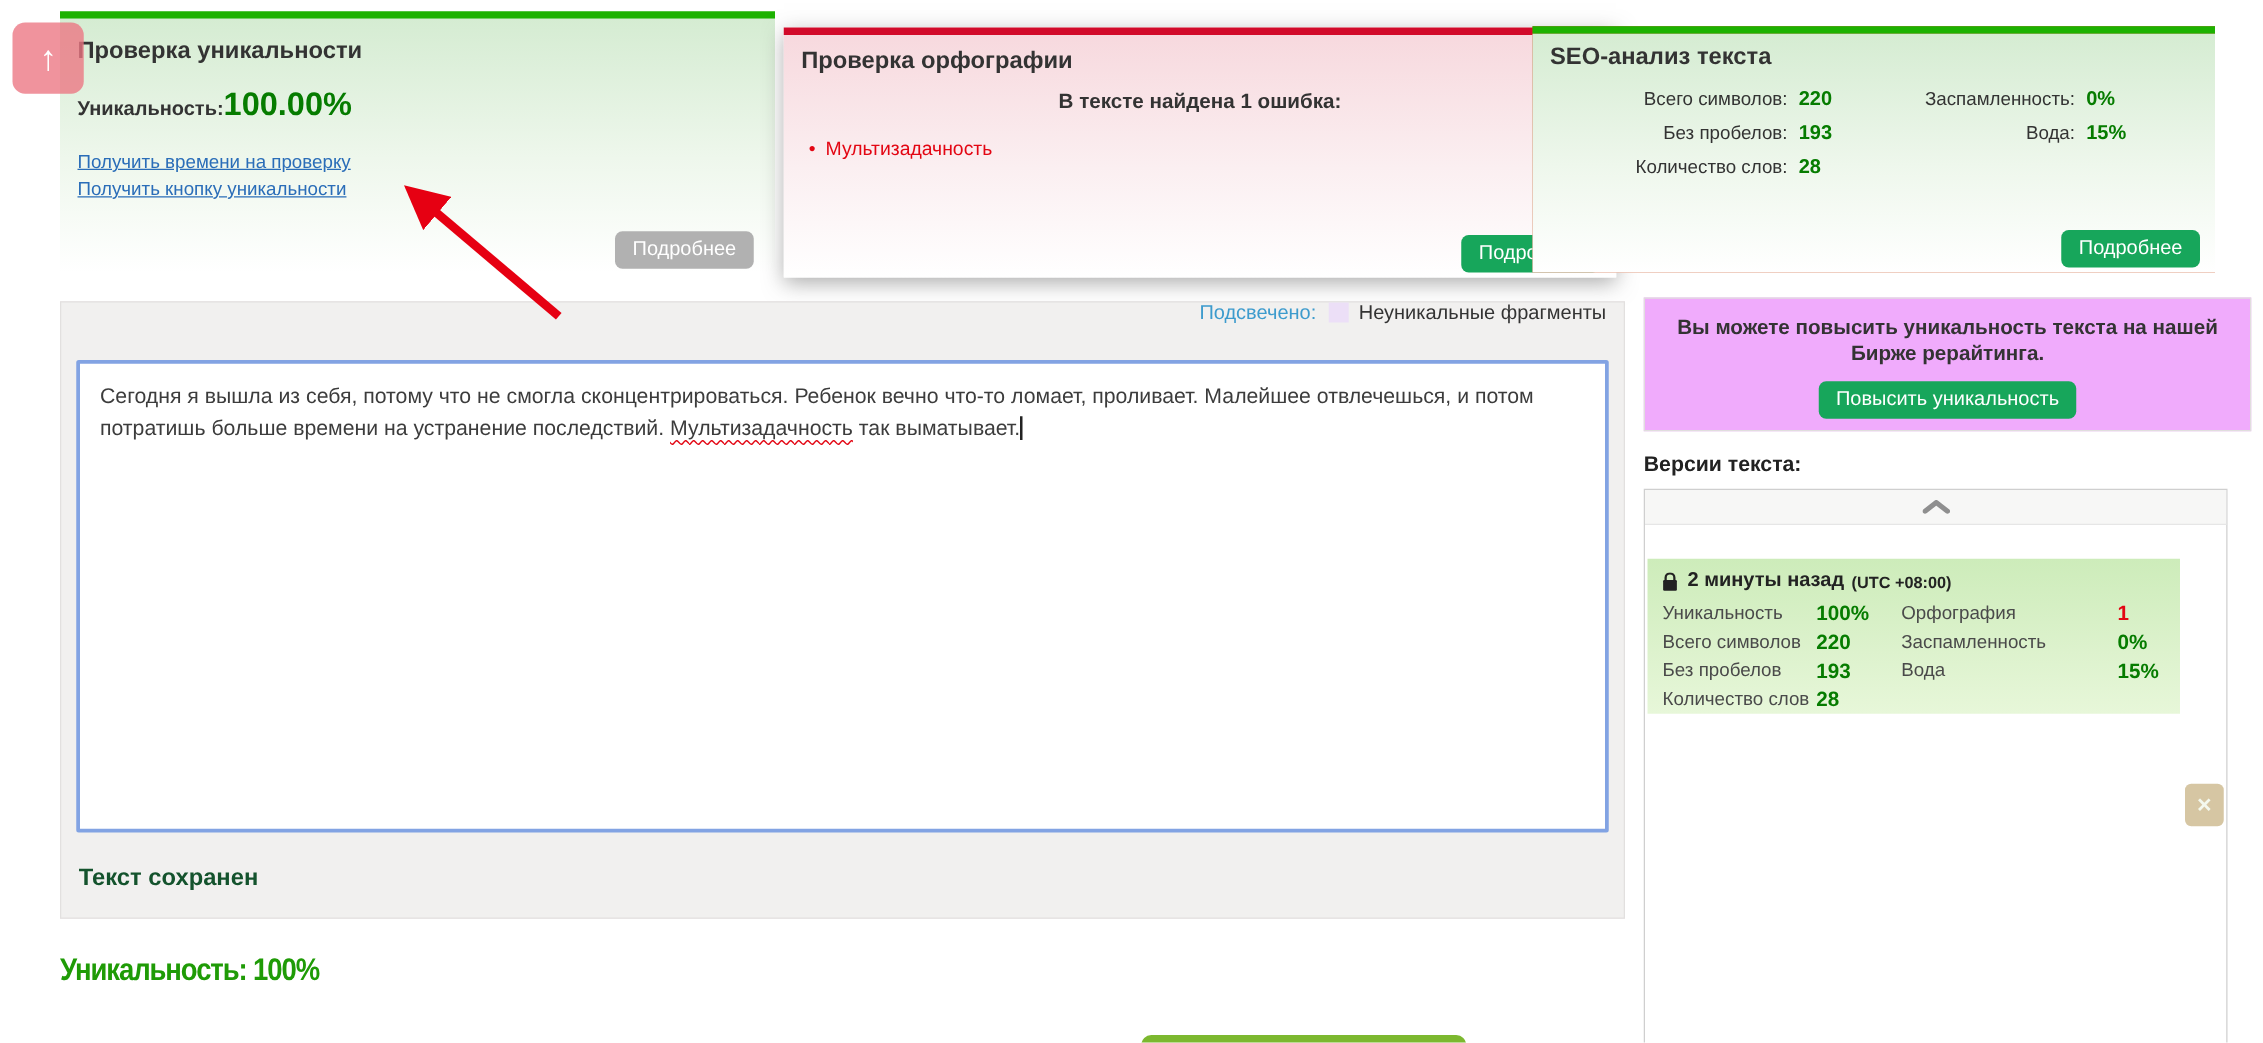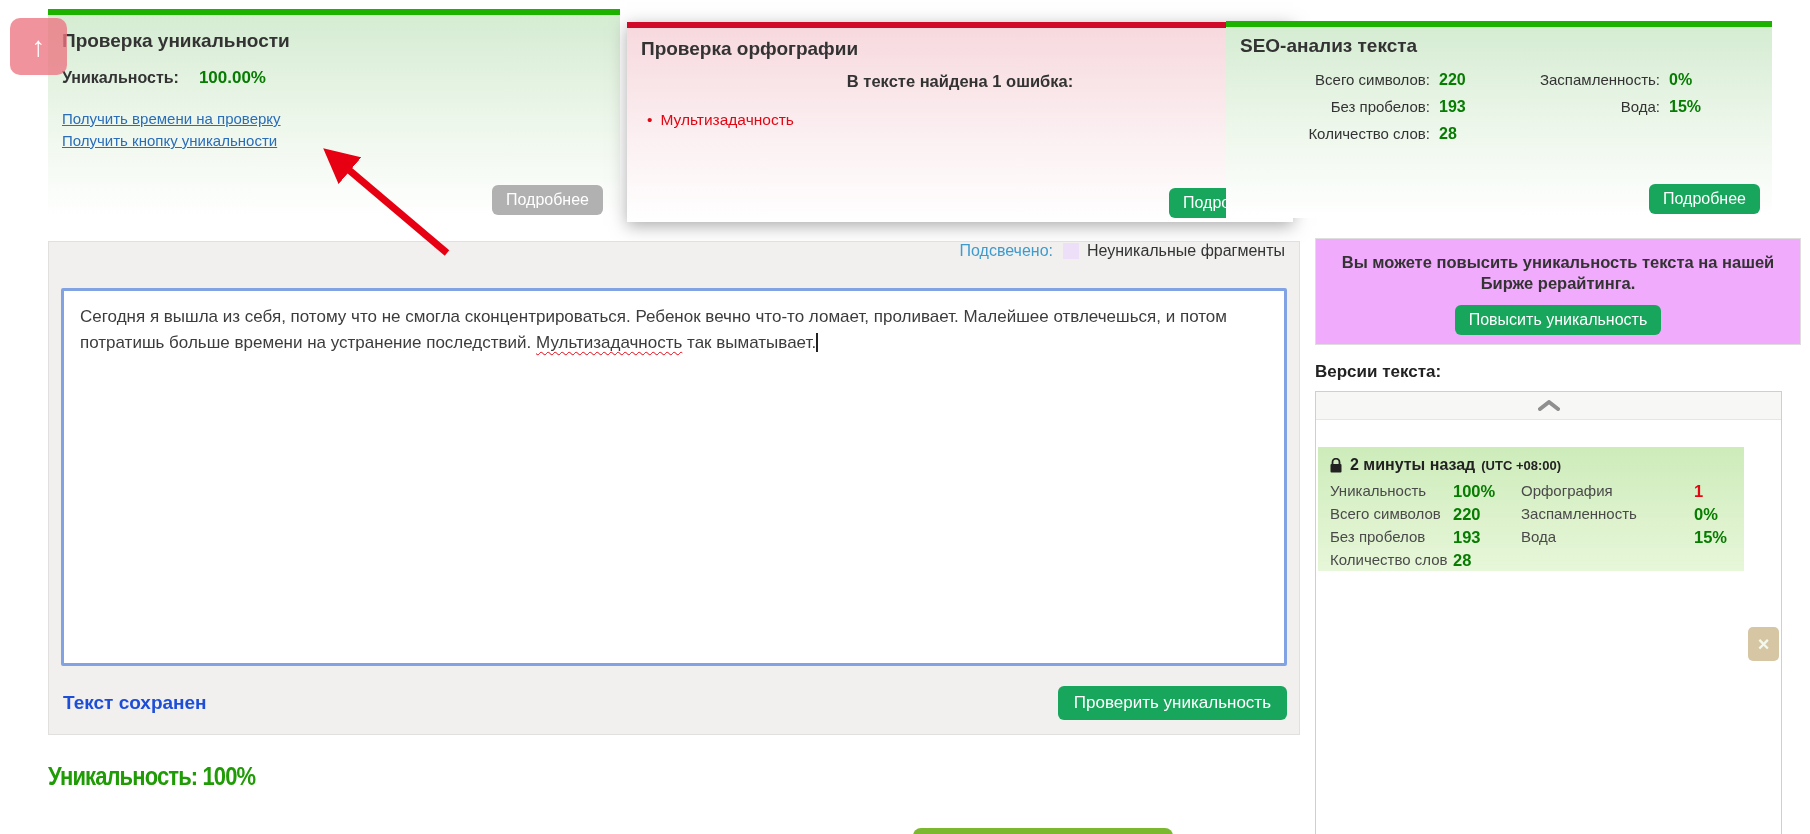--- a/index.html
+++ b/index.html
@@ -15,21 +15,21 @@
   .bar-green { background:#1db200; }
   .bar-red { background:#d20a2a; }
   .panel-body { position:relative; height:calc(100% - 6px); }
   .body-green { background:linear-gradient(to bottom,#d5ecd2 0%,#eef7ec 55%,#ffffff 100%); }
   .body-pink  { background:linear-gradient(to bottom,#f7d9de 0%,#fbeff1 55%,#ffffff 100%); }
   .panel-title { font-size:19px; font-weight:bold; color:#333; padding:0 14px; }
 
   #panel-uniqueness { left:48px; top:9px; width:572px; height:209px; background:#fff; }
   #panel-uniqueness .panel-title { padding-top:15px; }
   .metric-row { padding:16px 14px 0; font-size:16px; font-weight:bold; color:#333; }
-  .metric-value { color:#067c00; font-size:17px; font-weight:bold; margin-left:20px; }
+  .metric-value { color:#067c00; font-size:26px; font-weight:bold; margin-left:0; }
   .link-list { padding:20px 14px 0; font-size:15px; line-height:22px; }
   .link-list a { color:#2a6db8; text-decoration:underline; cursor:pointer; display:inline-block; }
 
   #panel-spelling { left:627px; top:22px; width:666px; height:200px;
                     box-shadow:0 4px 16px rgba(90,90,90,0.5); background:#fff; }
   #panel-spelling .panel-title { padding-top:10px; }
   .spell-summary { margin-top:12px; text-align:center; font-size:16.5px; font-weight:bold; color:#333; }
   .spell-errors { margin-top:20px; padding-left:20px; font-size:15.5px; color:#e30613; }
   .spell-errors .bullet { margin-right:8px; }
 
@@ -68,21 +68,21 @@
                 background:#f1f0ef; border:1px solid #e2e0df; }
   .highlight-row { position:absolute; top:0; right:14px; font-size:16px; color:#333; }
   .highlight-label { color:#3d9bcd; }
   .highlight-swatch { display:inline-block; width:16px; height:16px; background:#ecdff7;
                       vertical-align:-3px; margin:0 8px 0 10px; }
   #text-editor { position:absolute; left:12px; right:12px; top:46px; height:378px;
                  background:#fff; border:3px solid #82a3e3; border-radius:2px;
                  padding:13px 16px; font-size:17px; line-height:1.55; color:#3c3c3c; cursor:text; }
   .misspelled { text-decoration:underline wavy #e30613; text-decoration-thickness:1px; text-underline-offset:3px; }
   .caret { display:inline-block; width:1.5px; height:19px; background:#222; vertical-align:-4px; }
-  #saved-status { position:absolute; left:14px; bottom:20px; font-size:19px; font-weight:bold; color:#1d4ed8; }
+  #saved-status { position:absolute; left:14px; bottom:20px; font-size:19px; font-weight:bold; color:#14532d; }
   #check-btn { position:absolute; right:12px; bottom:14px; font-size:17px; padding:7px 16px; }
 
   
   #promo-box { position:absolute; left:1315px; top:238px; width:486px; height:107px;
                background:#f0abfc; border:1px solid #e0dedd; text-align:center; padding-top:13px; }
   #promo-text { font-size:16.5px; font-weight:bold; color:#333; line-height:1.3;
                 max-width:452px; margin:0 auto; }
   #promo-btn { margin-top:10px; font-size:16px; }
 
   #versions-title { position:absolute; left:1315px; top:362px; font-size:17px; font-weight:bold; color:#222; }
@@ -191,21 +191,20 @@
 </svg>
 
 <div id="editor-box">
   <div class="highlight-row">
     <span class="highlight-label">Подсвечено:</span><span class="highlight-swatch"></span><span>Неуникальные фрагменты</span>
   </div>
   <div id="text-editor">
     <span>Сегодня я вышла из себя, потому что не смогла сконцентрироваться. Ребенок вечно что-то ломает, проливает. Малейшее отвлечешься, и потом потратишь больше времени на устранение последствий. </span><span class="misspelled">Мультизадачность</span><span> так выматывает.</span><span class="caret"></span>
   </div>
   <div id="saved-status">Текст сохранен</div>
-  <button id="check-btn" class="btn btn-green">Проверить уникальность</button>
 </div>
 
 <div id="promo-box">
   <div id="promo-text">Вы можете повысить уникальность текста на нашей Бирже рерайтинга.</div>
   <button id="promo-btn" class="btn btn-green">Повысить уникальность</button>
 </div>
 
 <div id="versions-title">Версии текста:</div>
 
 <div id="versions-panel">

